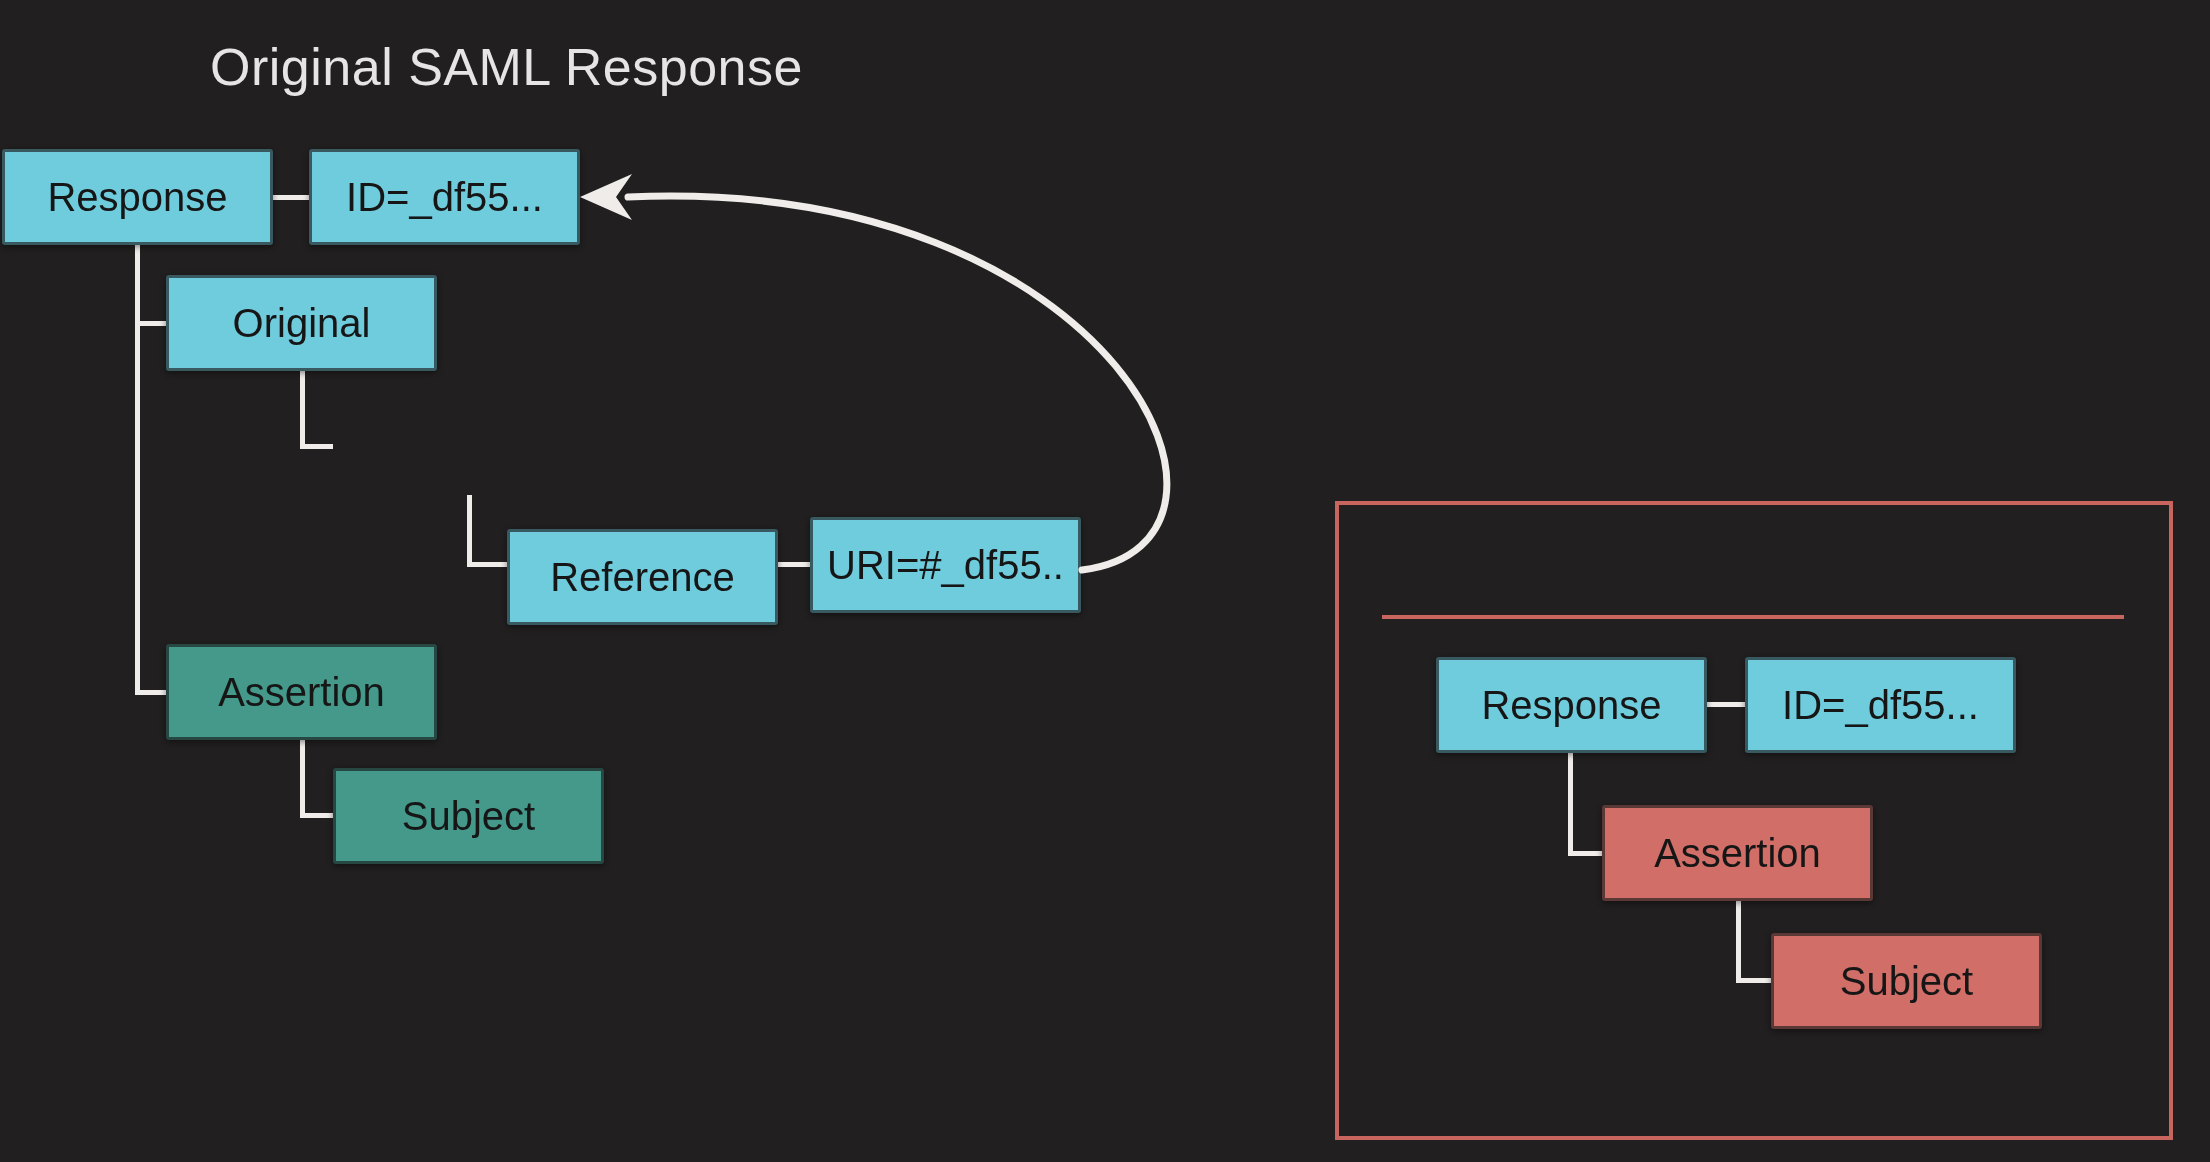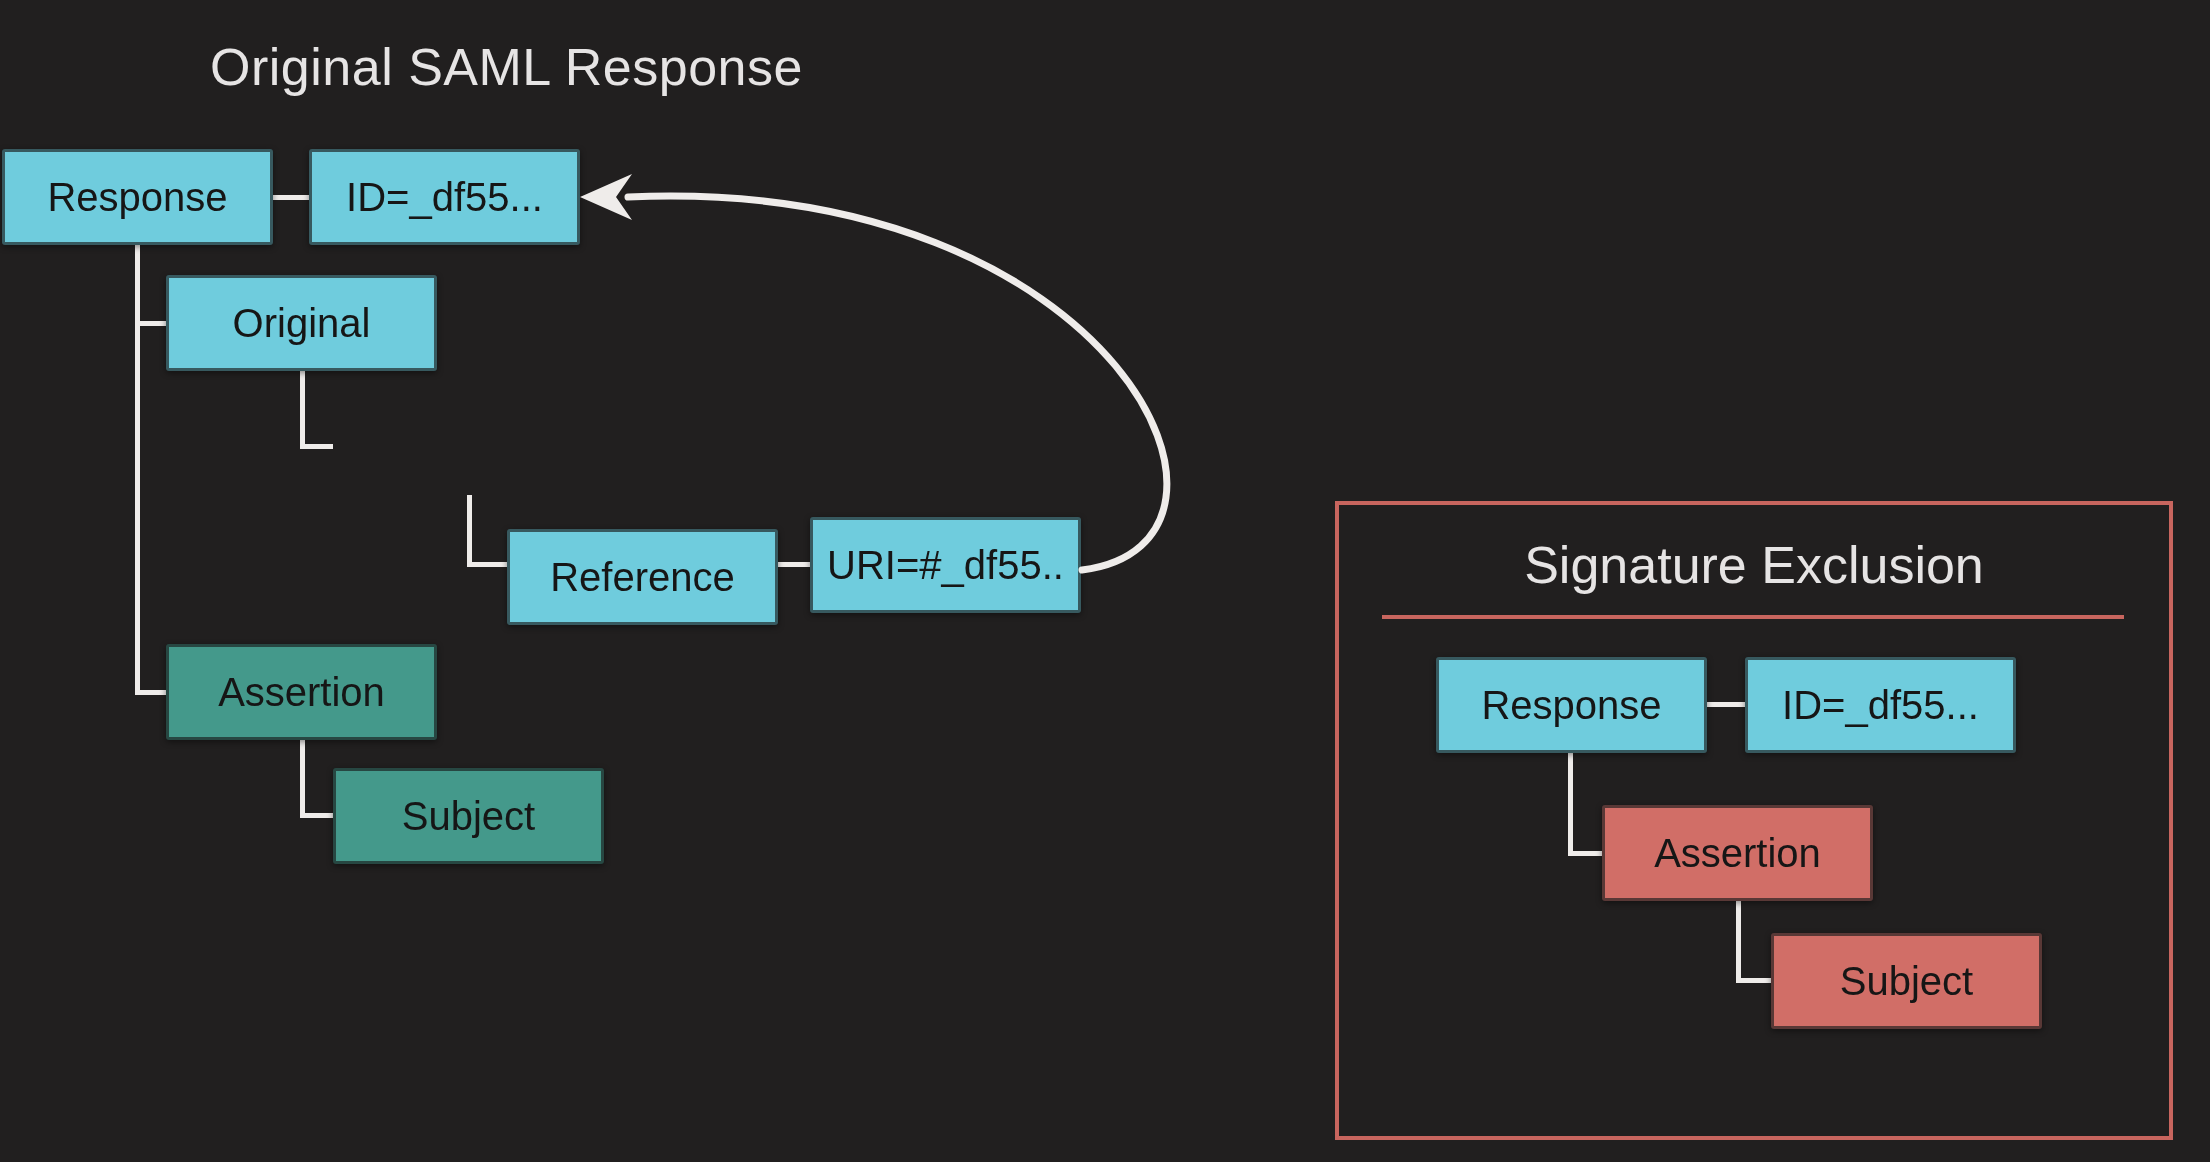--- a/index.html
+++ b/index.html
@@ -111,21 +111,20 @@
   <div class="node green" style="left:166px; top:644px;">Assertion</div>
   <div class="node green" style="left:333px; top:768px;">Subject</div>
 
   <svg class="arrow-layer" viewBox="0 0 2210 1162">
     <path d="M 1082 570 C 1285 545, 1120 175, 628 197" fill="none" stroke="#efecea" stroke-width="7" stroke-linecap="round"></path>
     <polygon points="580,197 632,174 616,197 632,220" fill="#efecea"></polygon>
   </svg>
 
   <div class="panel"></div>
 
-  <div class="panel-title">Signature Exclusion</div>
 
   <div class="panel-divider"></div>
 
   <div class="conn" style="left:1707px; top:702px; width:38px; height:5px;"></div>
   <div class="conn" style="left:1568px; top:753px; width:5px; height:103px;"></div>
   <div class="conn" style="left:1568px; top:851px; width:34px; height:5px;"></div>
   <div class="conn" style="left:1736px; top:901px; width:5px; height:82px;"></div>
   <div class="conn" style="left:1736px; top:978px; width:35px; height:5px;"></div>
 
   <div class="node cyan" style="left:1436px; top:657px;">Response</div>

